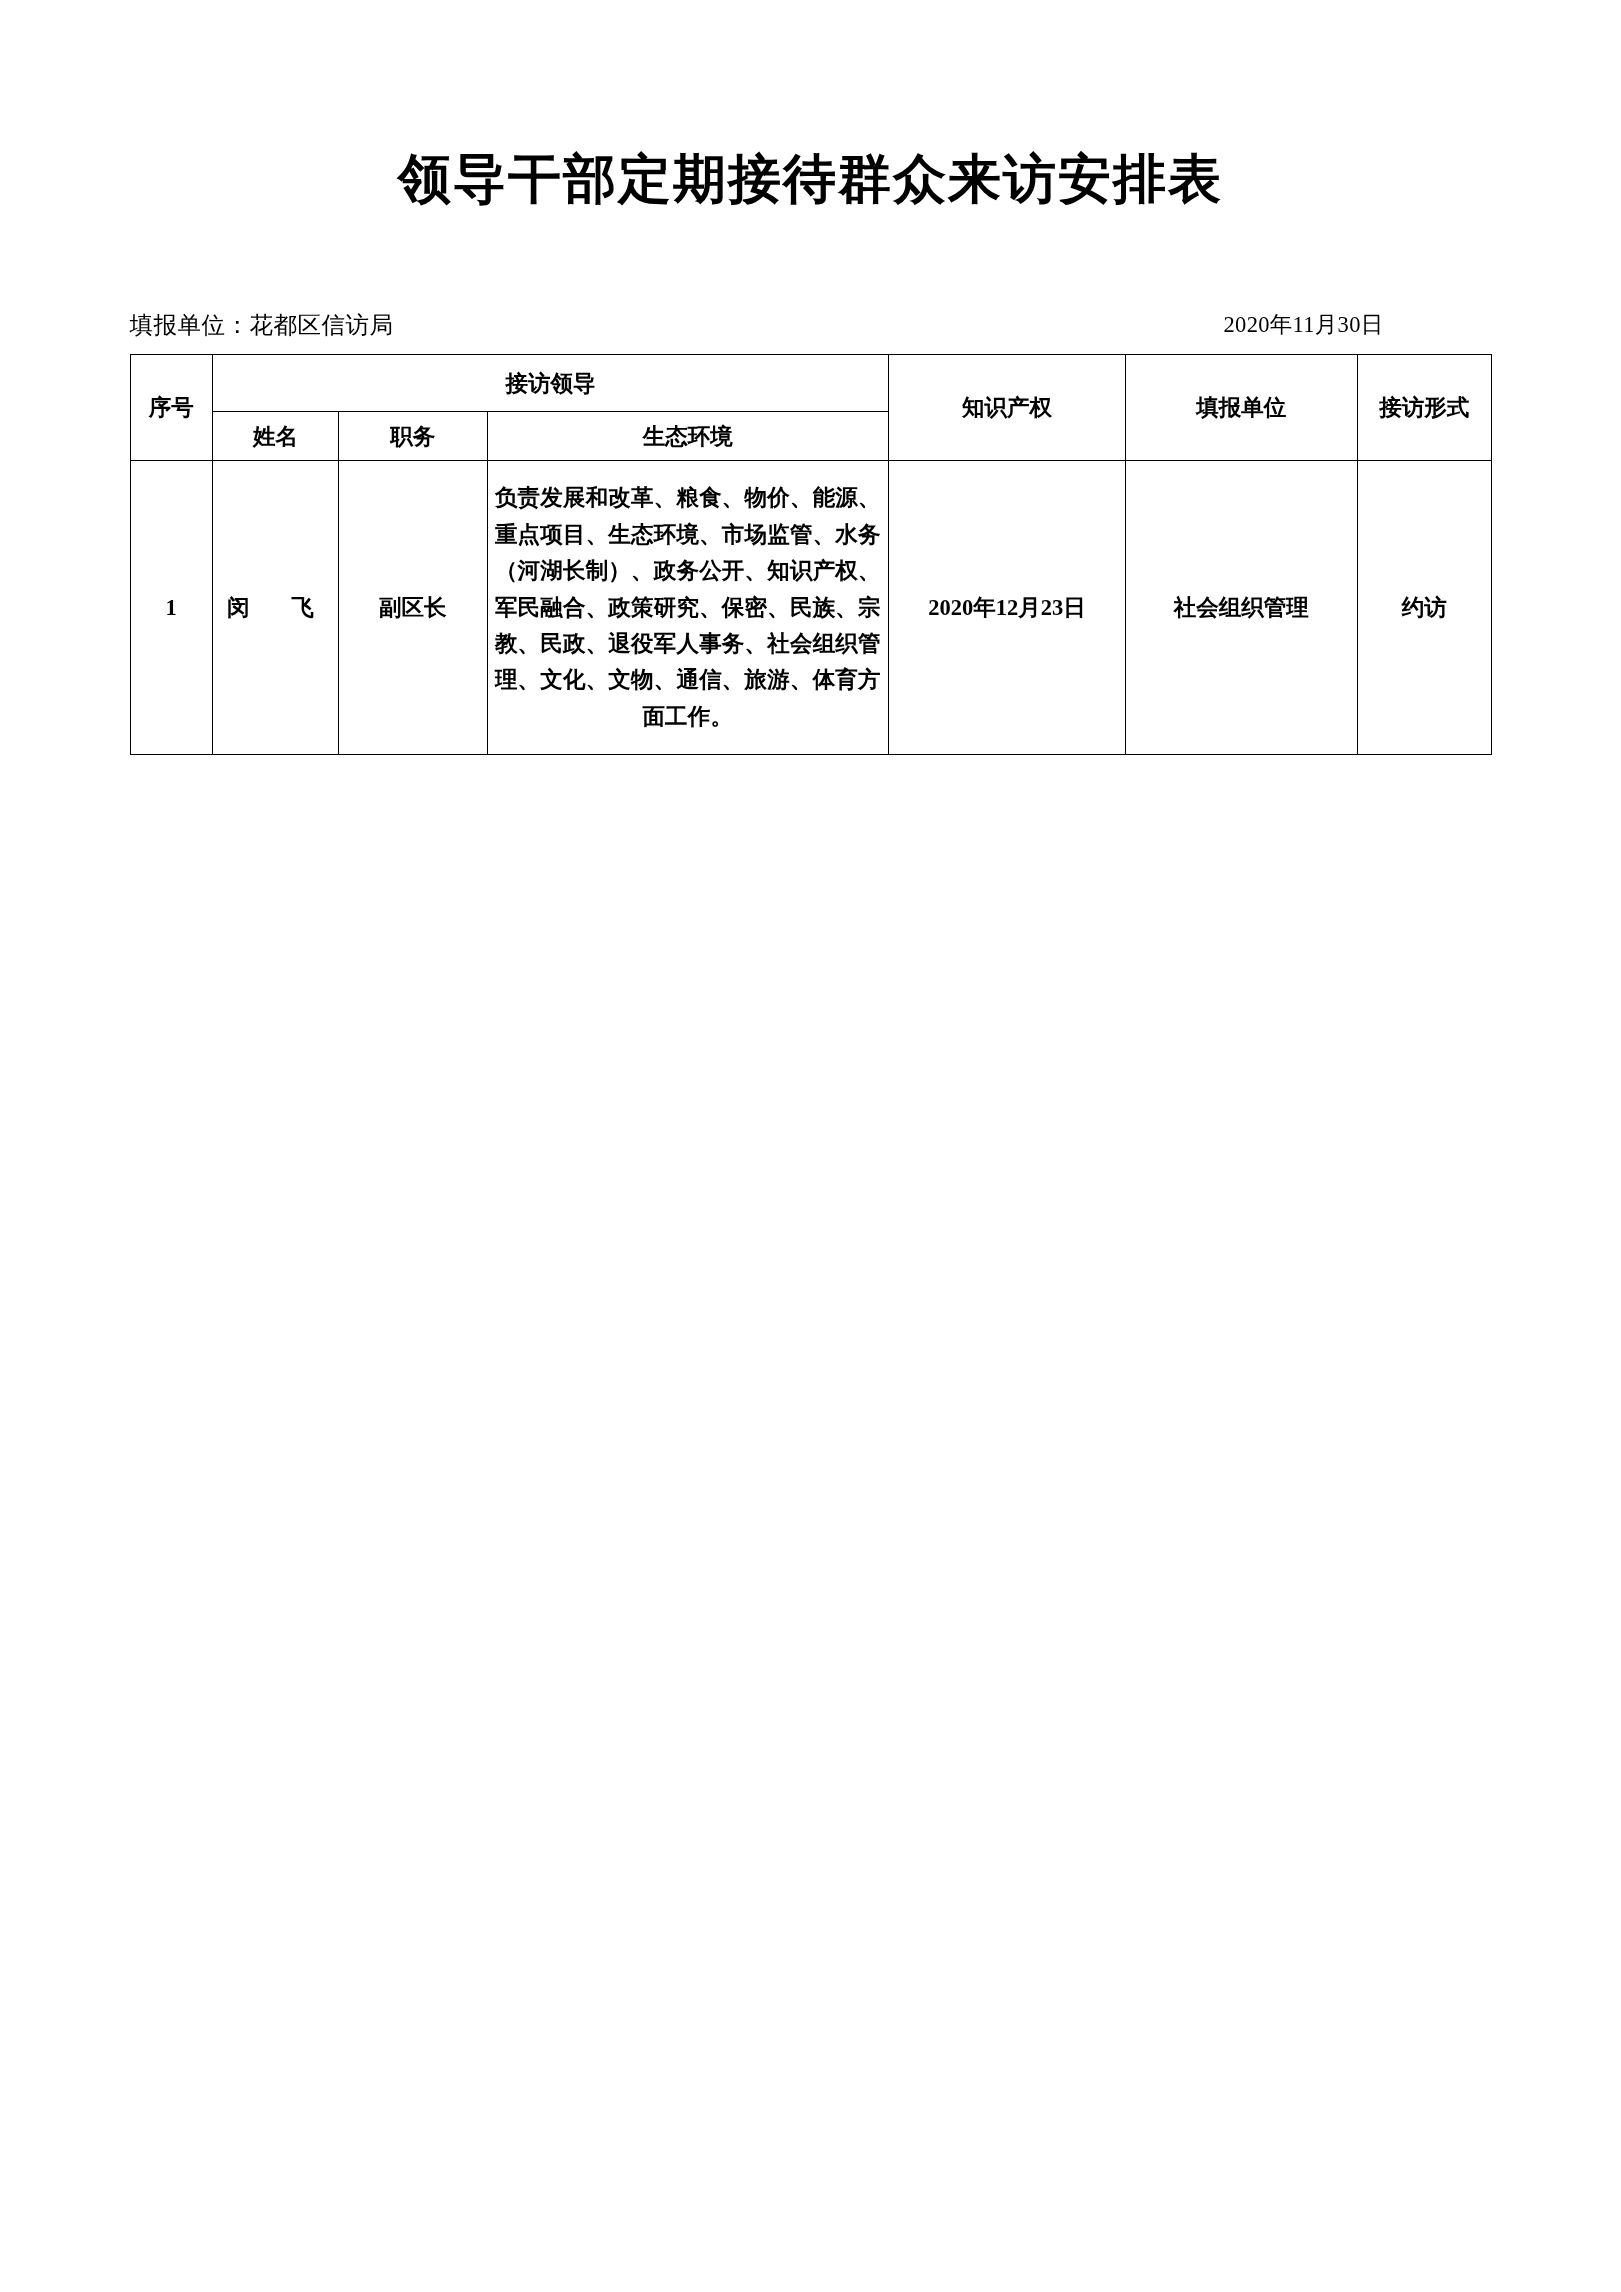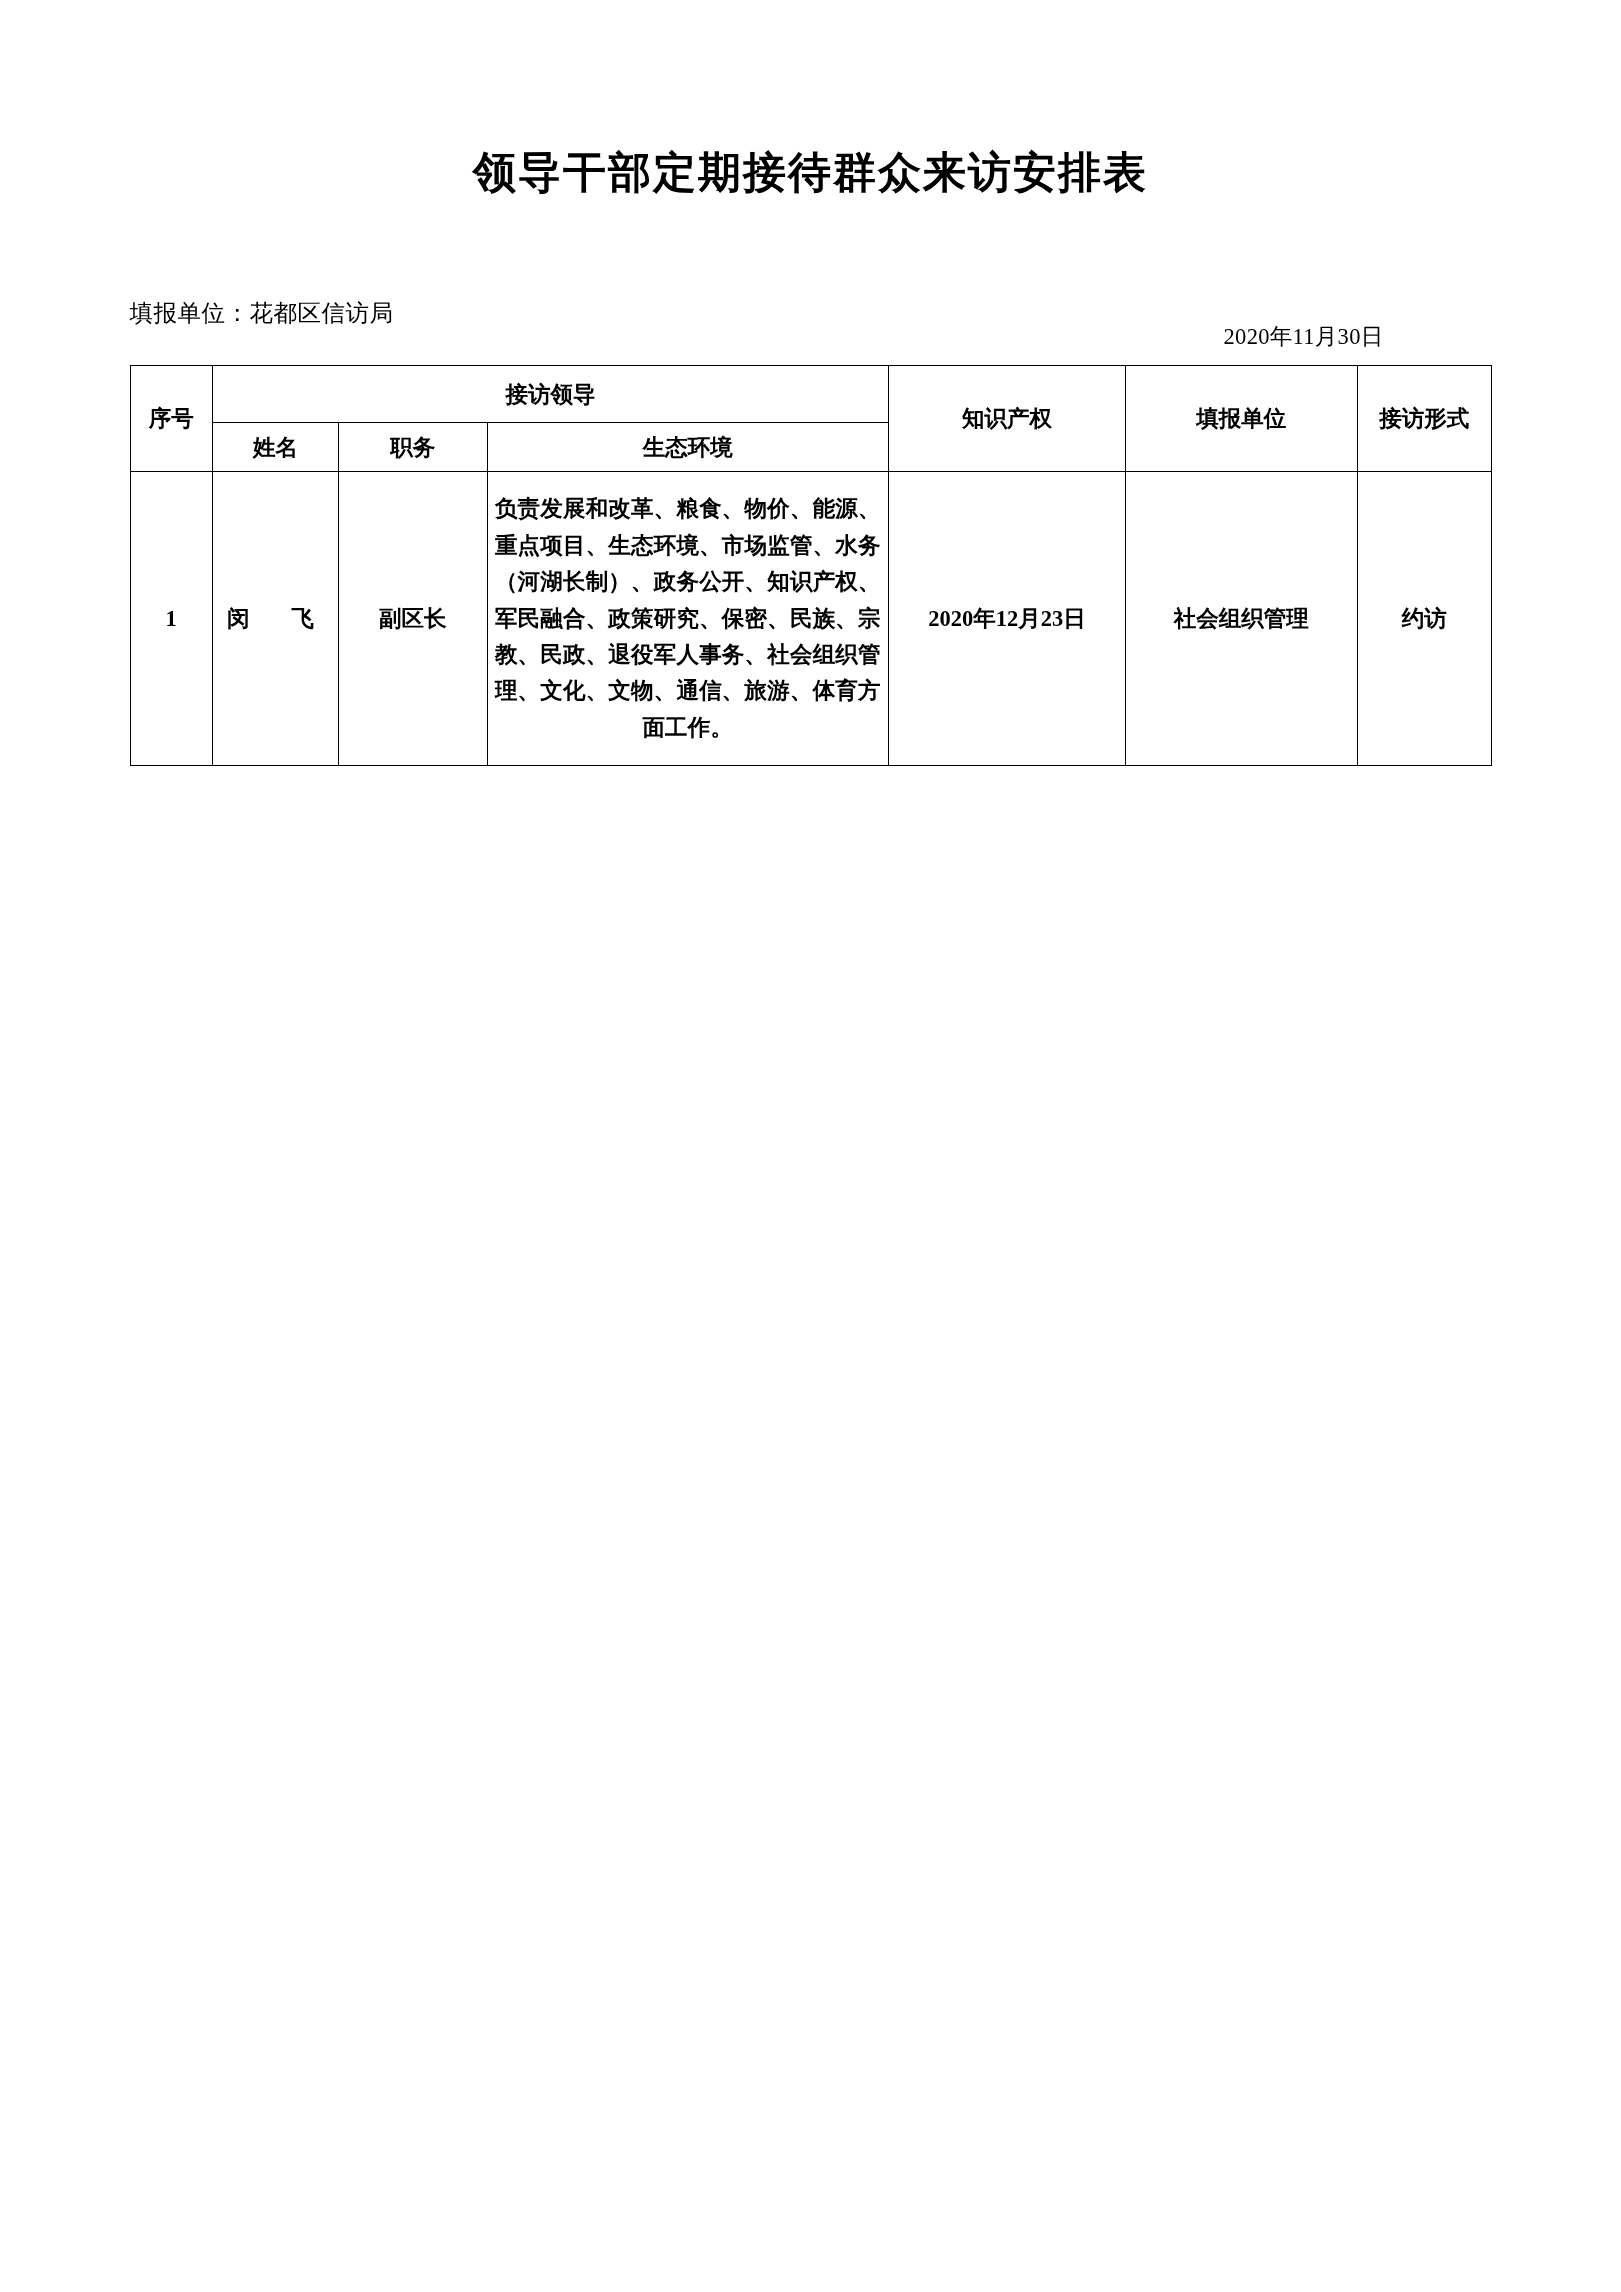--- a/index.html
+++ b/index.html
@@ -19,21 +19,21 @@
     box-sizing: border-box;
     width: 1621px;
     height: 2293px;
     padding: 0;
     position: relative;
   }
   .doc-title {
     text-align: center;
     font-family: "Liberation Sans", "DejaVu Sans", sans-serif;
     font-weight: bold;
-    font-size: 43px;
+    font-size: 53px;
     letter-spacing: 2px;
     margin: 0;
     padding-top: 147px;
     line-height: 1.2;
   }
   .meta-row {
     display: flex;
     justify-content: space-between;
     align-items: flex-start;
     margin: 0 auto;
@@ -43,21 +43,20 @@
     font-size: 23.5px;
   }
   .meta-left {
     font-size: 23.5px;
     letter-spacing: 0.5px;
   }
   .meta-right {
     font-size: 22.5px;
     padding-right: 108px;
     letter-spacing: 0.3px;
-    margin-top: 24px;
   }
   table.sched {
     border-collapse: collapse;
     width: 1362px;
     margin: 0 auto;
     table-layout: fixed;
   }
   table.sched td, table.sched th {
     border: 1.5px solid #000000;
     font-weight: bold;

